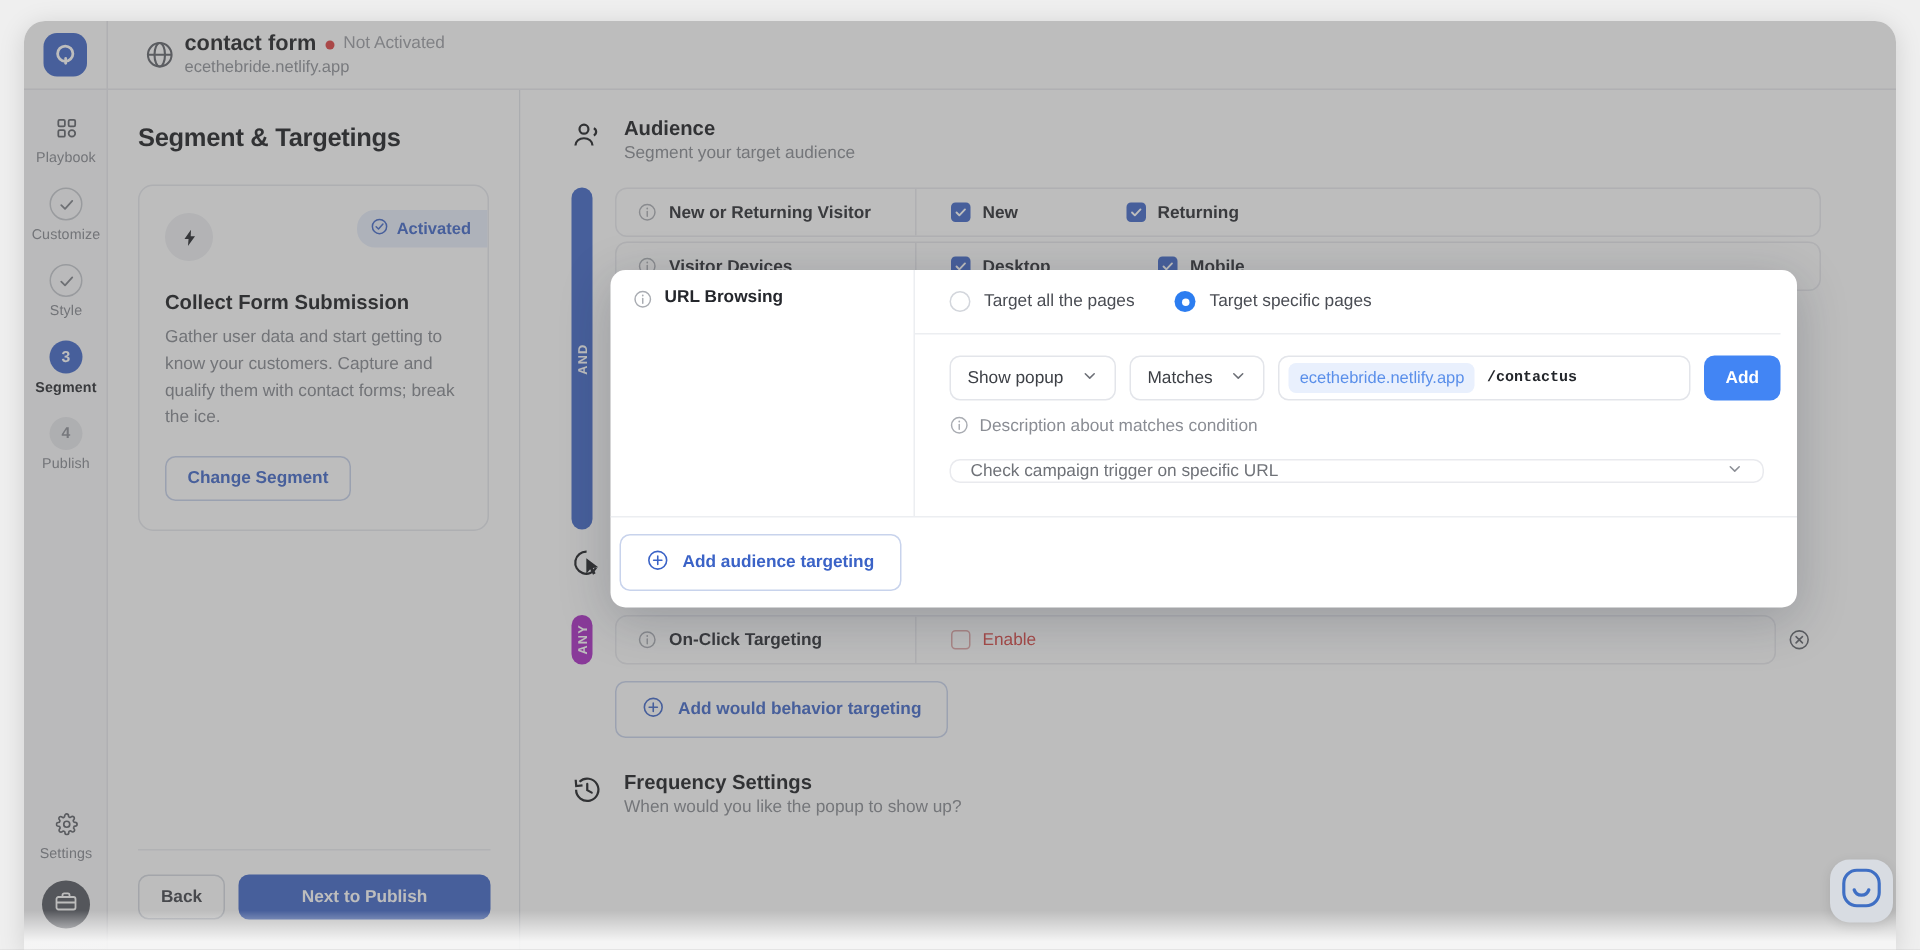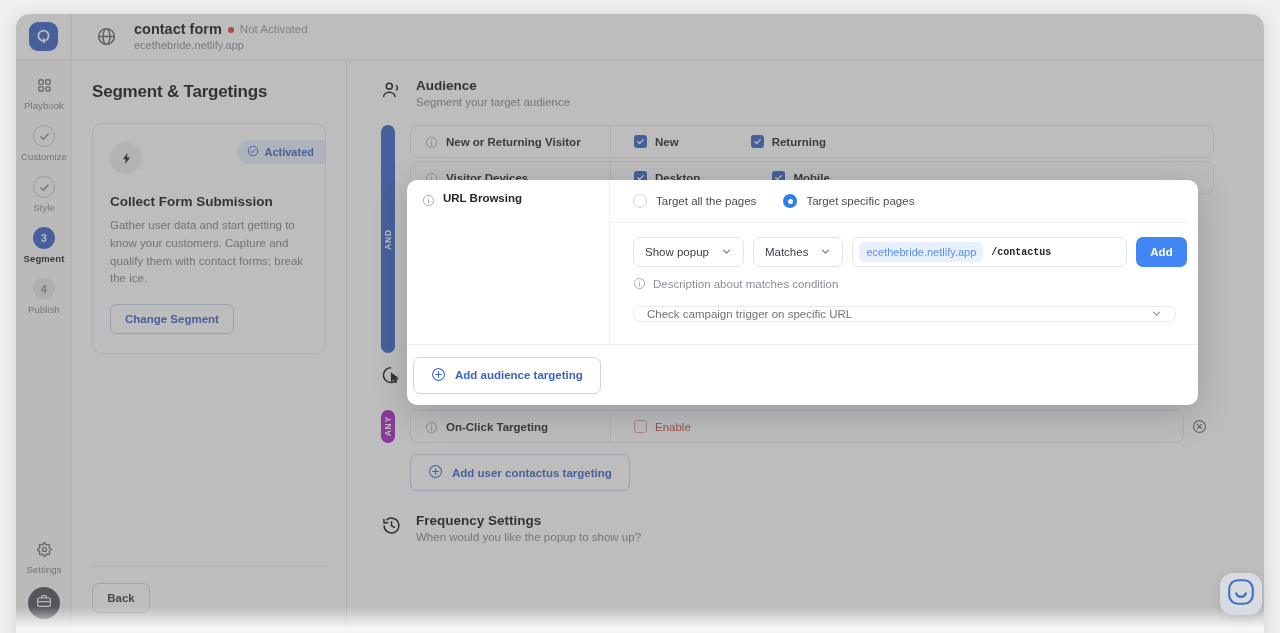--- a/index.html
+++ b/index.html
@@ -55,21 +55,21 @@
     width: 29px; height: 29px;
     border-radius: 9px;
     background: #3b63c7;
     display: flex; align-items: center; justify-content: center;
   }
   .logo-square svg { display: block; }
 
   #campaign-block {
     display: flex; align-items: center;
     padding-left: 24px;
-    gap: 17px;
+    gap: 6px;
   }
   .globe-icon { width: 21px; height: 21px; flex: 0 0 21px; }
   .camp-text { line-height: 1.15; }
   .camp-title-row { display: flex; align-items: center; gap: 6px; }
   .camp-title {
     font-size: 14.5px;
     font-weight: bold;
     color: #1c1d20;
   }
   .camp-dot {
@@ -633,20 +633,21 @@
           </svg>
       </div>
 
       <div id="seg-name">Collect Form Submission</div>
       <div id="seg-desc">Gather user data and start getting to know your customers. Capture and qualify them with contact forms; break the ice.</div>
       <div id="change-seg-btn">Change Segment</div>
     </div>
 
     <div id="panel-footer">
       <button id="back-btn">Back</button>
+      <button id="next-btn">Next to Publish</button>
     </div>
   </div>
 
   <div id="main">
 
     <div class="sect-head">
       <span class="sect-ico">
         <svg width="21" height="21" viewBox="0 0 24 24" fill="none" stroke="#16181c" stroke-width="1.7">
           <circle cx="9.5" cy="7" r="3.4"></circle>
           <path d="M3 19.5c0-3.4 2.9-5.6 6.5-5.6s6.5 2.2 6.5 5.6"></path>
@@ -775,21 +776,21 @@
           </div>
         </div>
 
         <div class="add-target-btn">
           <span>
             <svg width="15" height="15" viewBox="0 0 24 24" fill="none" stroke="#3b63c7" stroke-width="1.7">
               <circle cx="12" cy="12" r="9.5"></circle>
                 <path d="M12 7.6v8.8M7.6 12h8.8" stroke-linecap="round"></path>
             </svg>
           </span>
-          <span>Add user contactus targeting</span>
+          <span>Add would behavior targeting</span>
         </div>
       </div>
     </div>
 
     <div class="sect-head" style="margin-top:22px;">
       <span class="sect-ico">
         <svg width="21" height="21" viewBox="0 0 24 24" fill="none" stroke="#16181c" stroke-width="1.7">
           <path d="M3.5 12a8.5 8.5 0 1 0 2.6-6.1"></path>
           <path d="M3.2 4.4 L3.6 9.2 L8.4 8.6"></path>
           <path d="M12 7.6 V12.3 L15.4 14.2" stroke-linecap="round"></path>

